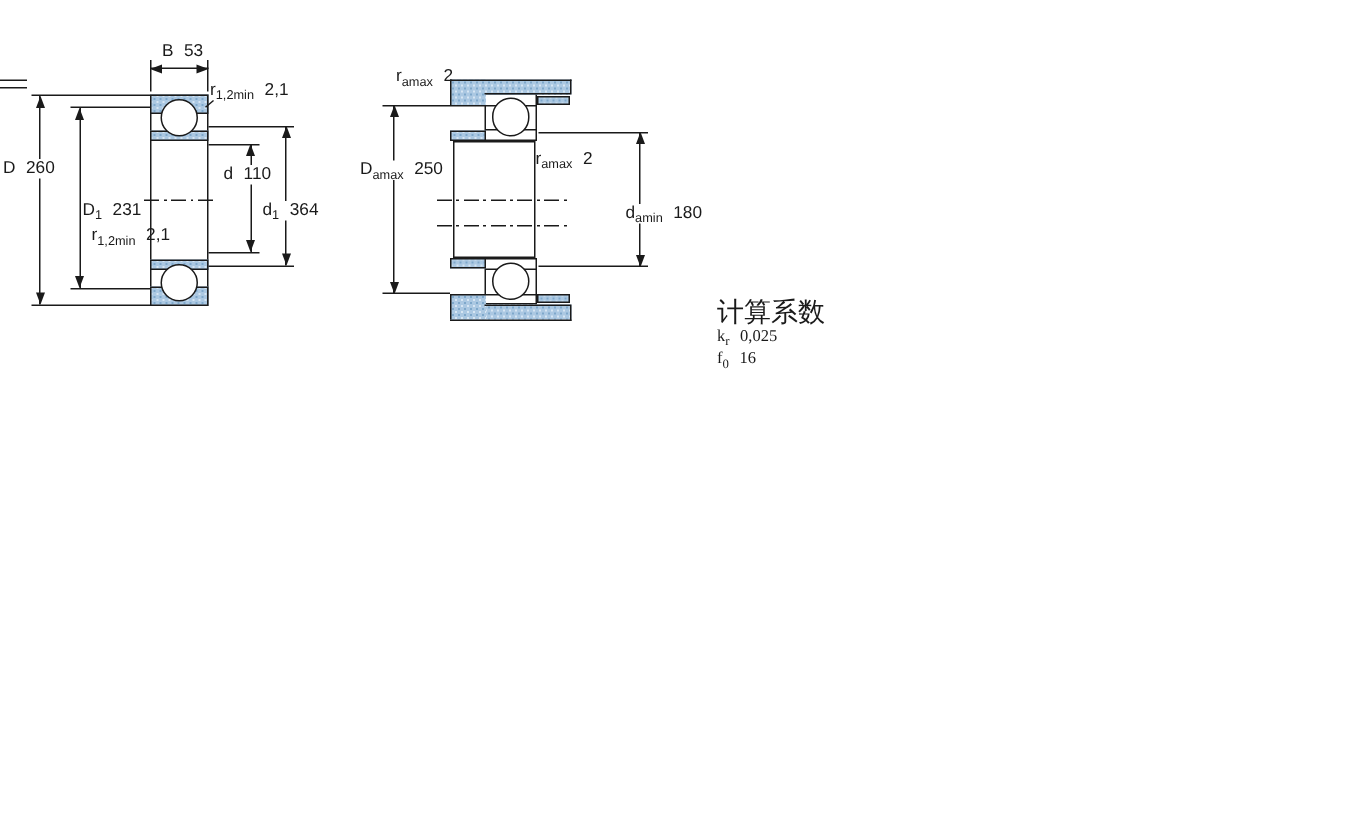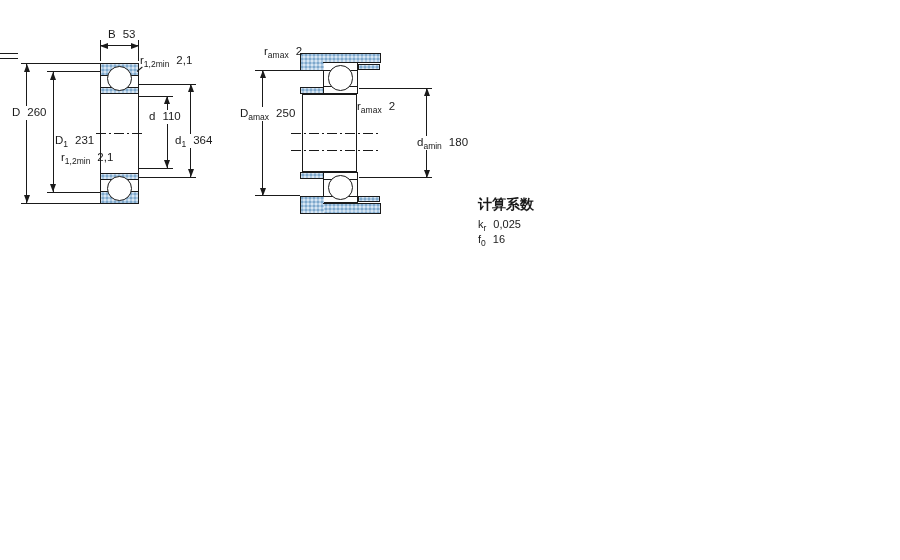--- a/index.html
+++ b/index.html
@@ -23,22 +23,22 @@
         box-sizing:border-box;z-index:3;}
   .tri{position:absolute;width:0;height:0;z-index:4;}
   .au{border-left:3px solid transparent;border-right:3px solid transparent;border-bottom:8px solid #1a1a1a;}
   .ad{border-left:3px solid transparent;border-right:3px solid transparent;border-top:8px solid #1a1a1a;}
   .al{border-top:3px solid transparent;border-bottom:3px solid transparent;border-right:8px solid #1a1a1a;}
   .ar{border-top:3px solid transparent;border-bottom:3px solid transparent;border-left:8px solid #1a1a1a;}
   .lbl{position:absolute;z-index:6;white-space:nowrap;font-size:11.5px;line-height:13px;}
   .lbl.mask{background:#fff;padding:0 1px;}
   .lbl .s{font-size:8.5px;position:relative;top:3px;}
   .lbl .v2{margin-left:7px;}
-  .calc-title{position:absolute;z-index:6;font-size:14px;font-weight:bold;white-space:nowrap;}
-  .calc-row{position:absolute;z-index:6;white-space:nowrap;font-size:11px;line-height:13px;}
+  .calc-title{position:absolute;z-index:6;font-size:18px;font-weight:normal;white-space:nowrap;}
+  .calc-row{position:absolute;z-index:6;white-space:nowrap;font-size:11px;line-height:13px;font-family:Liberation Serif, serif;}
   .calc-row .s{font-size:8.5px;position:relative;top:3px;}
   .calc-row .v2{margin-left:7px;}
 </style>
 </head>
 <body>
 
 <div id="canvas">
   <div id="drawing">
       <div class="h" style="left:0px;top:52.5px;width:18px;"></div>
       <div class="h" style="left:0px;top:57.5px;width:18px;"></div>
@@ -113,21 +113,21 @@
       <div class="v" style="left:426px;top:88px;height:89.5px;"></div>
       <div class="tri au" style="left:423.5px;top:88px;"></div>
       <div class="tri ad" style="left:423.5px;top:169.5px;"></div>
       <div class="h" style="left:358.5px;top:88px;width:73.5px;"></div>
       <div class="h" style="left:358.5px;top:177px;width:73.5px;"></div>
     </div>
 
   <span class="lbl" style="left:108px;top:28px">
     <span class="m">B</span><span class="s"></span><span class="v2">53</span>
   </span>
-  <span class="lbl mask" style="left:11px;top:106px">
+  <span class="lbl mask" style="left:1px;top:106px">
     <span class="m">D</span><span class="s"></span><span class="v2">260</span>
   </span>
   <span class="lbl mask" style="left:54px;top:134px">
     <span class="m">D</span><span class="s">1</span><span class="v2">231</span>
   </span>
   <span class="lbl" style="left:61px;top:151px">
     <span class="m">r</span><span class="s">1,2min</span><span class="v2">2,1</span>
   </span>
   <span class="lbl mask" style="left:148px;top:110px">
     <span class="m">d</span><span class="s"></span><span class="v2">110</span>

